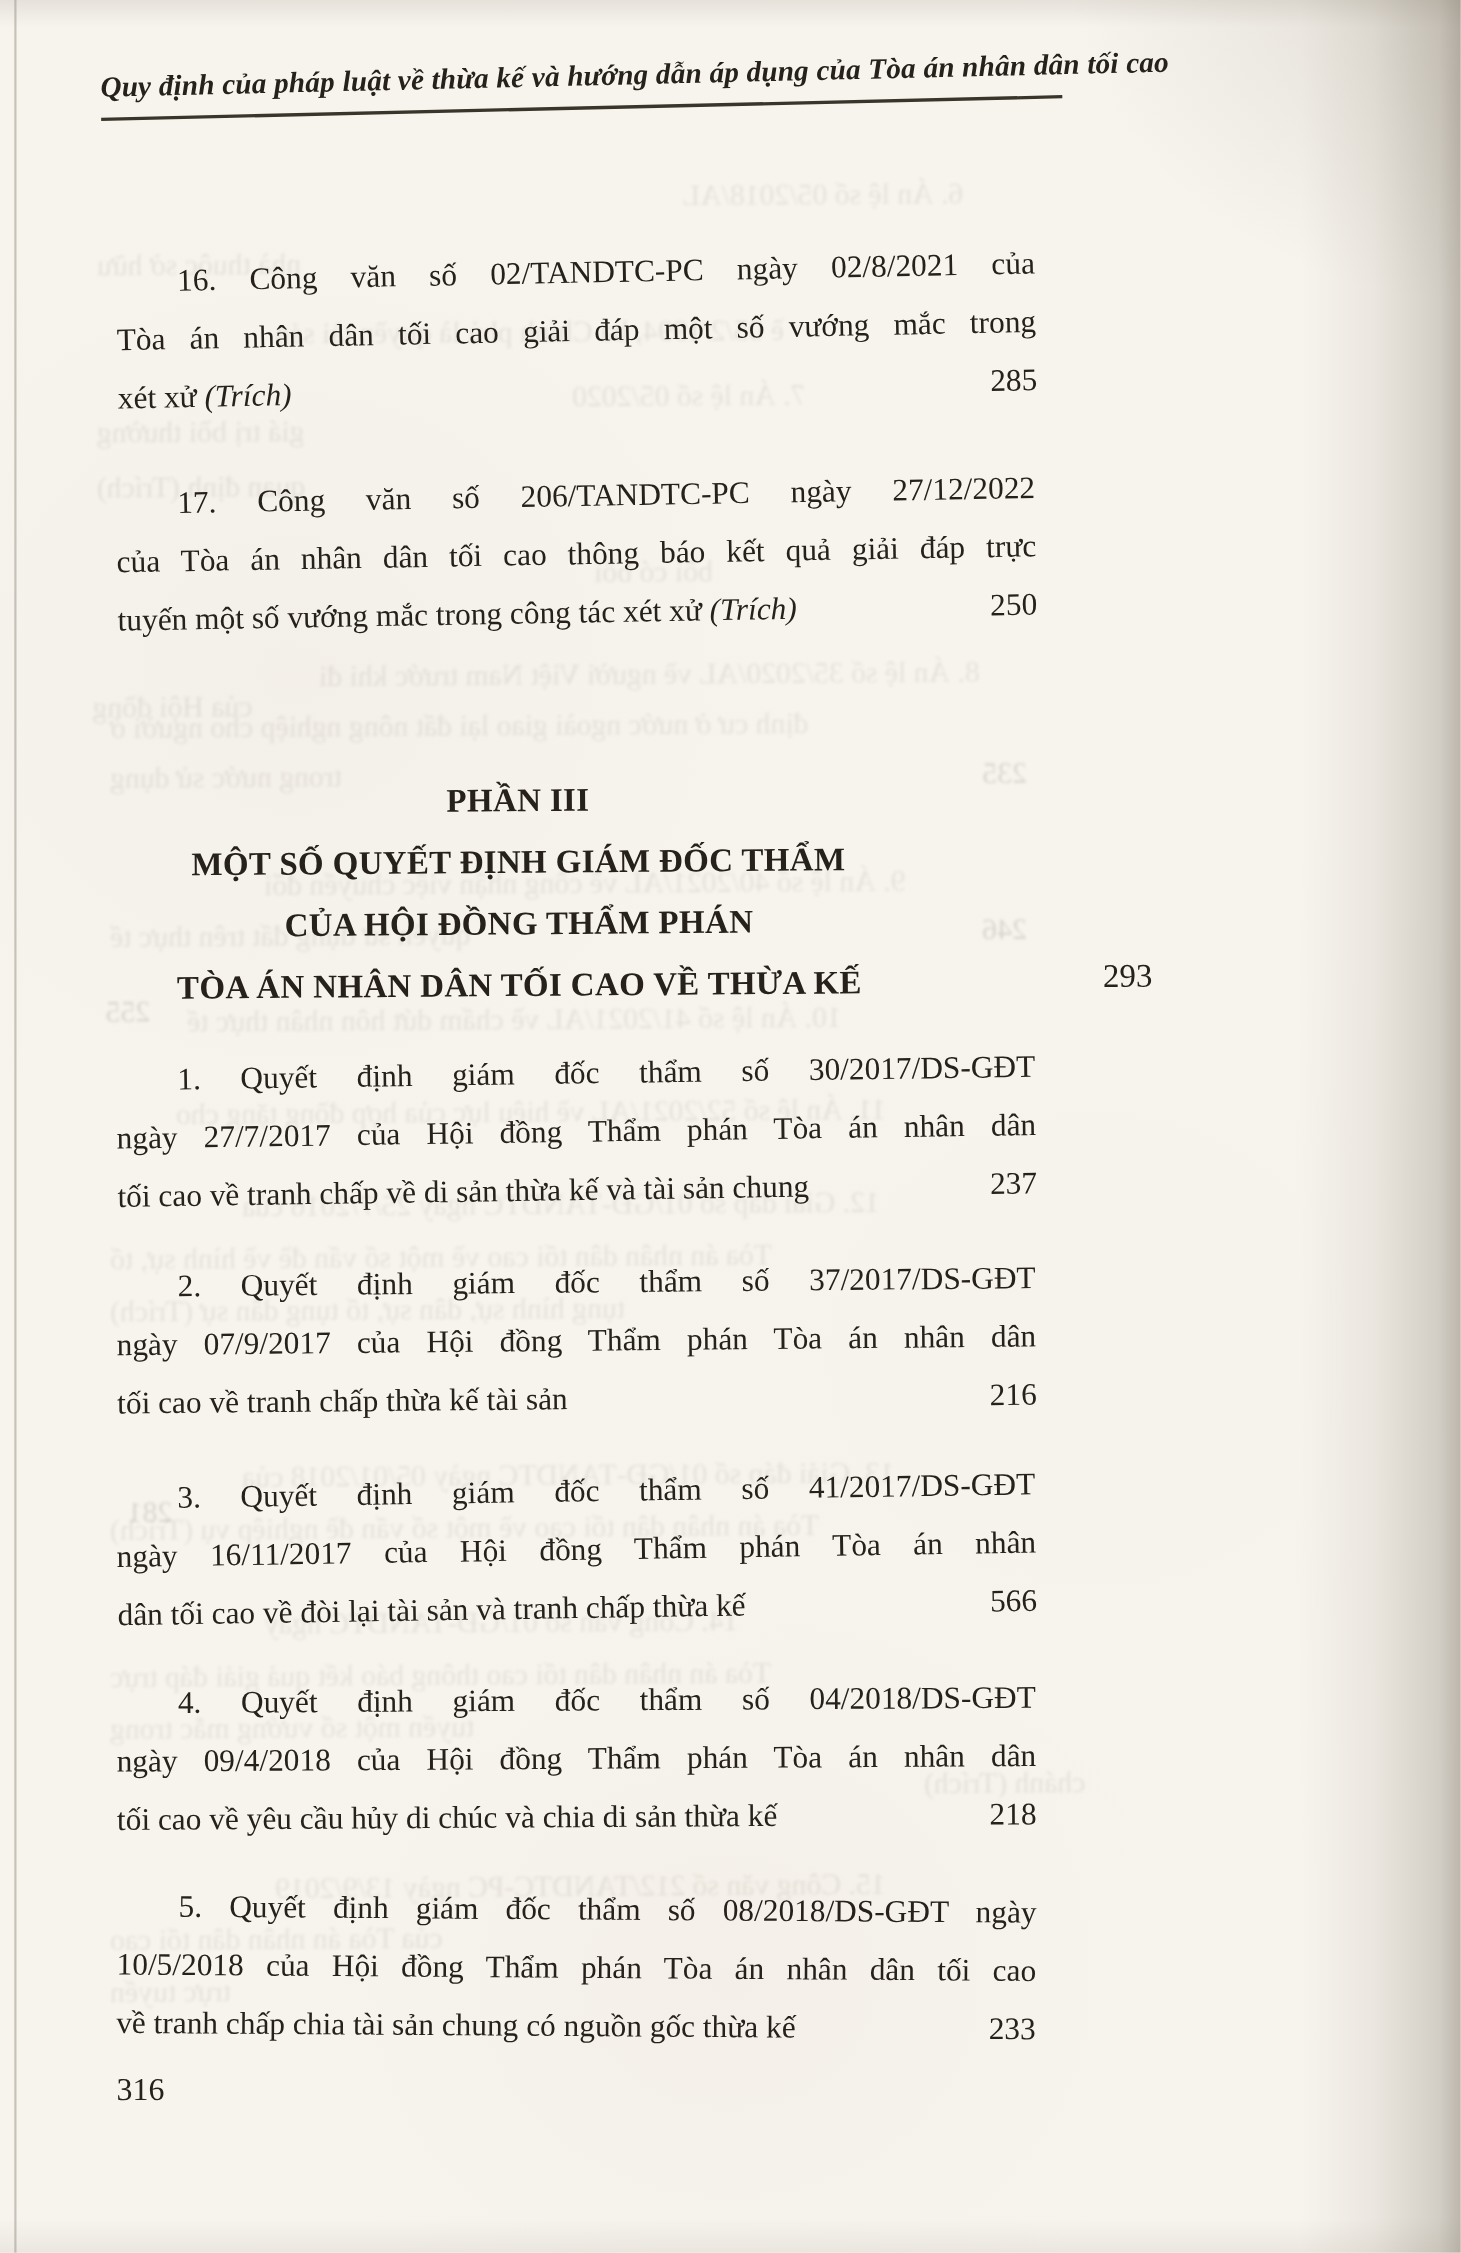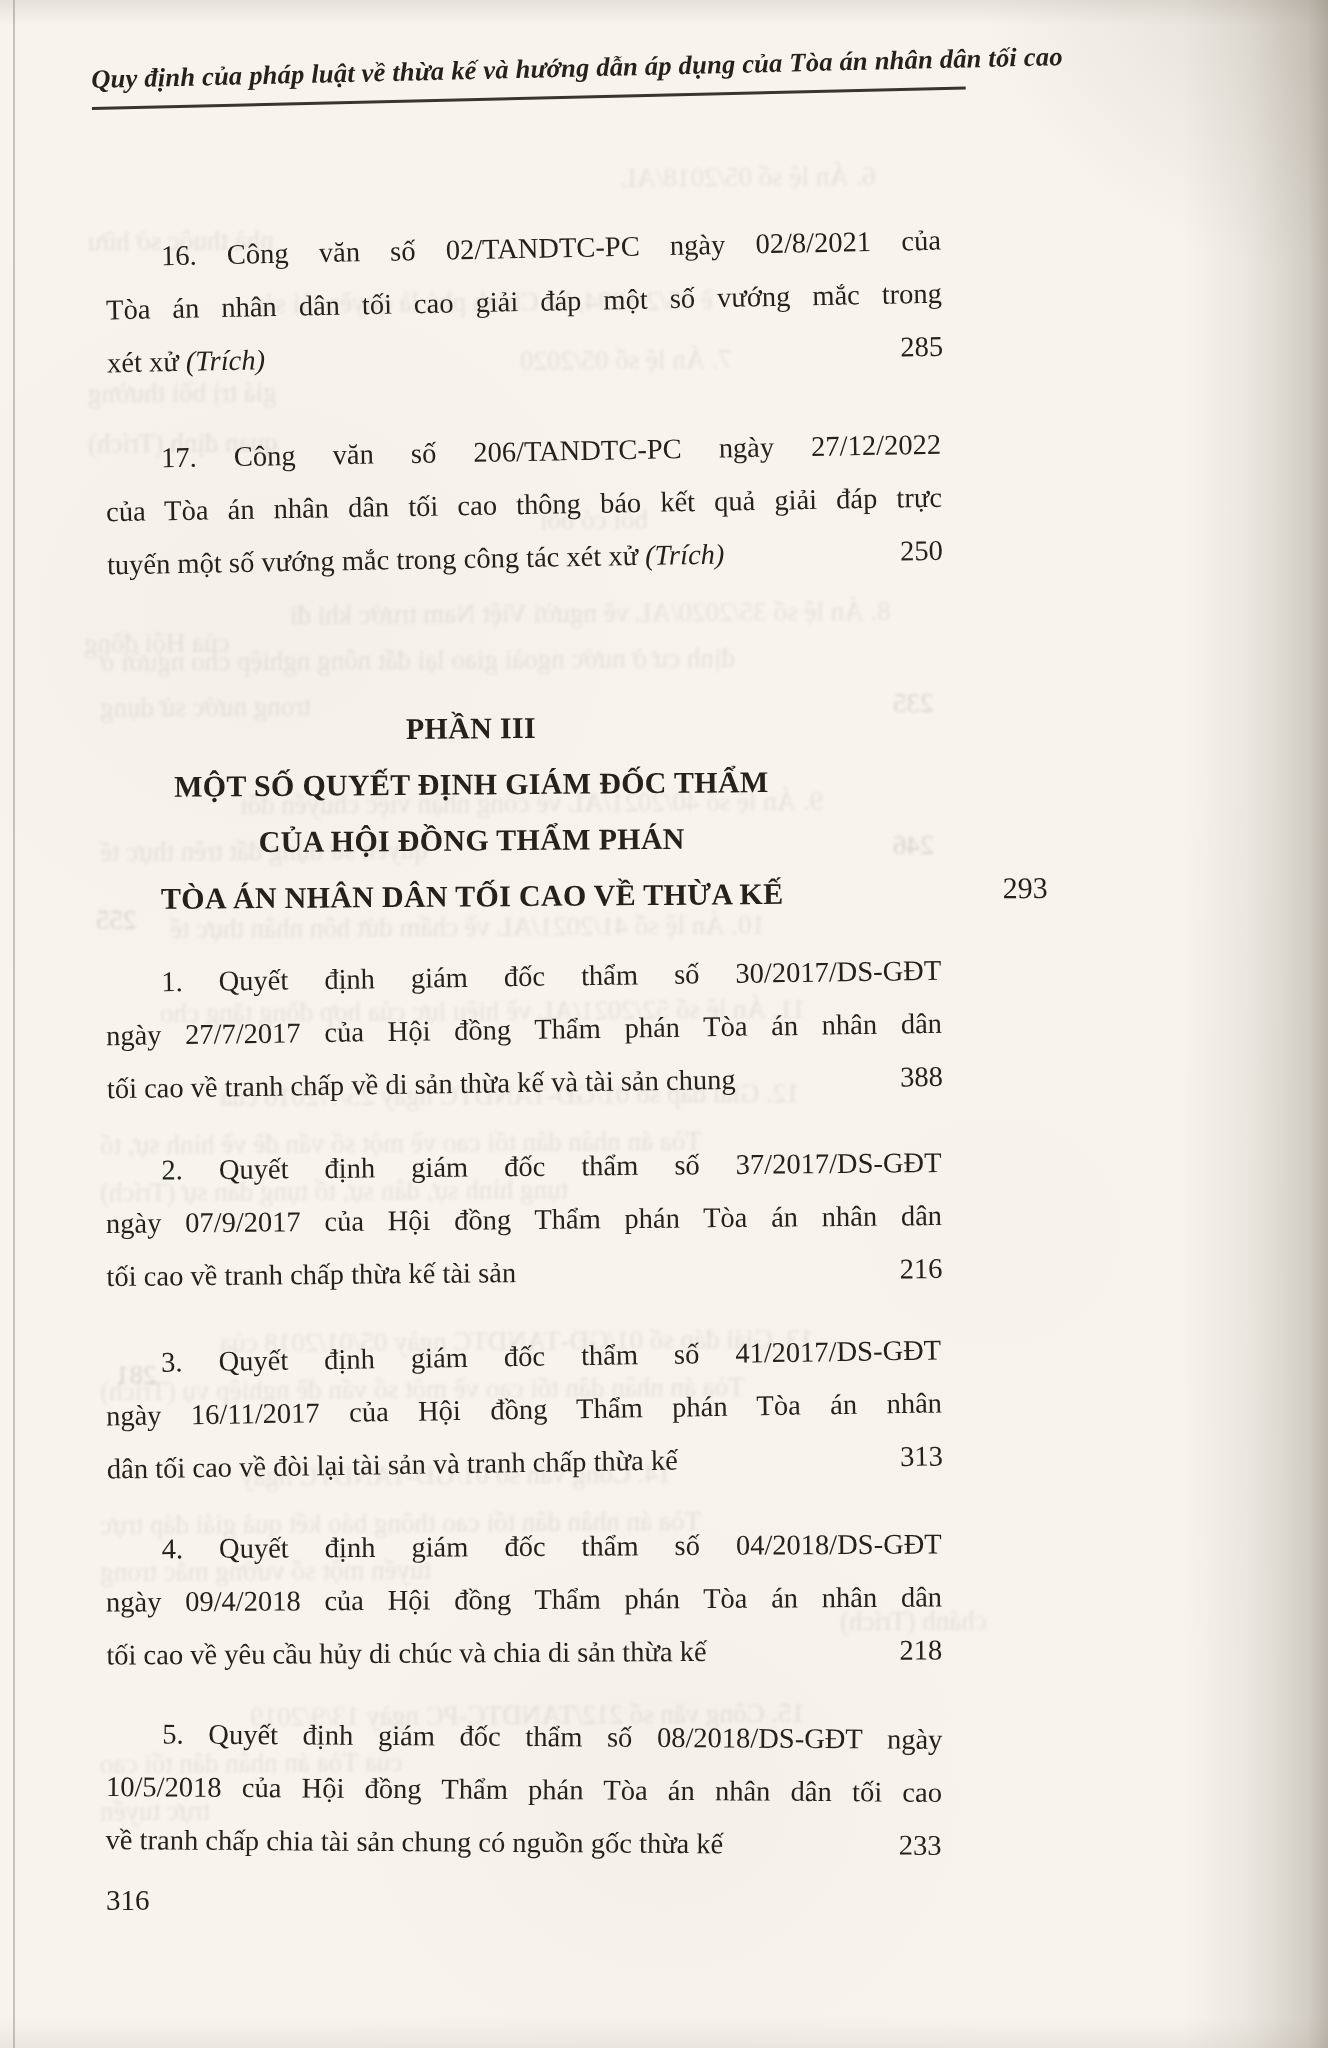--- a/index.html
+++ b/index.html
@@ -132,35 +132,35 @@
     <div>TÒA ÁN NHÂN DÂN TỐI CAO VỀ THỪA KẾ</div>
     <span class="pnum">293</span>
   </div>
 
   <div class="items">
 
     <div class="item item-0">
       <div class="jline first">1. Quyết định giám đốc thẩm số 30/2017/DS-GĐT</div>
       <div class="jline">ngày 27/7/2017 của Hội đồng Thẩm phán Tòa án nhân dân</div>
       <div class="jline last">tối cao về tranh chấp về di sản thừa kế và tài sản chung</div>
-      <span class="pnum">388</span>
+      <span class="pnum">237</span>
     </div>
 
     <div class="item item-1">
       <div class="jline first">2. Quyết định giám đốc thẩm số 37/2017/DS-GĐT</div>
       <div class="jline">ngày 07/9/2017 của Hội đồng Thẩm phán Tòa án nhân dân</div>
       <div class="jline last">tối cao về tranh chấp thừa kế tài sản</div>
       <span class="pnum">216</span>
     </div>
 
     <div class="item item-2">
       <div class="jline first">3. Quyết định giám đốc thẩm số 41/2017/DS-GĐT</div>
       <div class="jline">ngày 16/11/2017 của Hội đồng Thẩm phán Tòa án nhân</div>
       <div class="jline last">dân tối cao về đòi lại tài sản và tranh chấp thừa kế</div>
-      <span class="pnum">313</span>
+      <span class="pnum">566</span>
     </div>
 
     <div class="item item-3">
       <div class="jline first">4. Quyết định giám đốc thẩm số 04/2018/DS-GĐT</div>
       <div class="jline">ngày 09/4/2018 của Hội đồng Thẩm phán Tòa án nhân dân</div>
       <div class="jline last">tối cao về yêu cầu hủy di chúc và chia di sản thừa kế</div>
       <span class="pnum">218</span>
     </div>
 
     <div class="item item-4">

